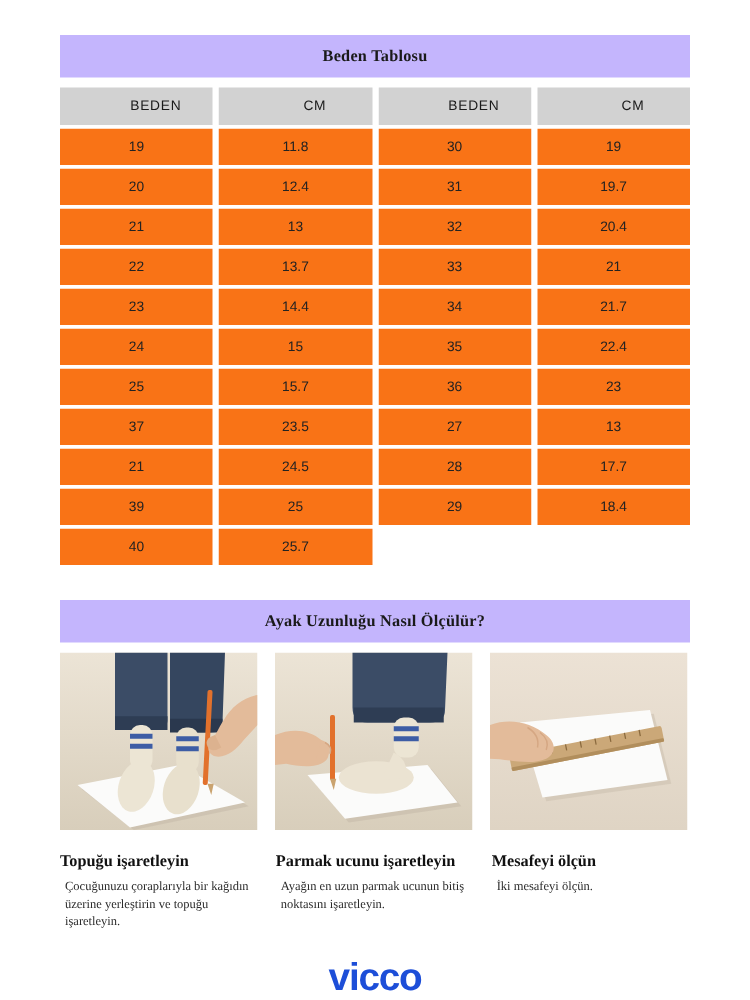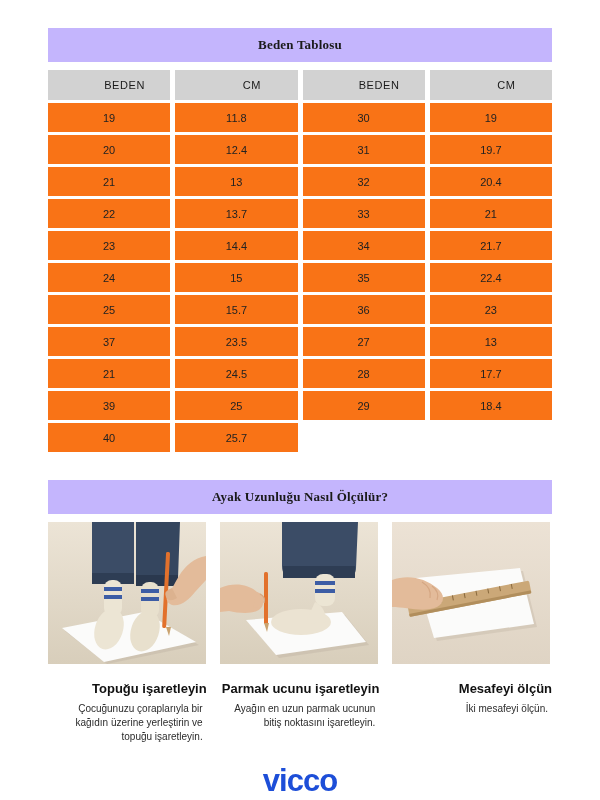--- a/index.html
+++ b/index.html
@@ -24,21 +24,21 @@
   }
   .size-table .cell{
     background:#f97316;height:29px;display:flex;align-items:center;justify-content:center;
     font-size:11px;color:#222222;
   }
 
   .photos{display:flex;gap:14px;}
   .photos svg{display:block;flex:0 0 auto;}
 
   .captions{display:flex;gap:14px;margin-top:17px;}
-  .caption{flex:1;text-align:right;}
+  .caption{flex:1;text-align:left;font-family:Liberation Serif, serif;}
   .cap-title{font-size:13px;font-weight:bold;color:#111;}
   .cap-body{font-size:10px;line-height:1.4;color:#2b2b2b;margin-top:6px;padding:0 4px;}
 
   .logo-wrap{margin-top:20px;display:flex;flex-direction:column;align-items:center;}
   .logo-text{font-size:31px;font-weight:bold;letter-spacing:-1px;color:#1d4ed8;line-height:1.1;}
 </style>
 </head>
 <body>
 
 <div class="page">

